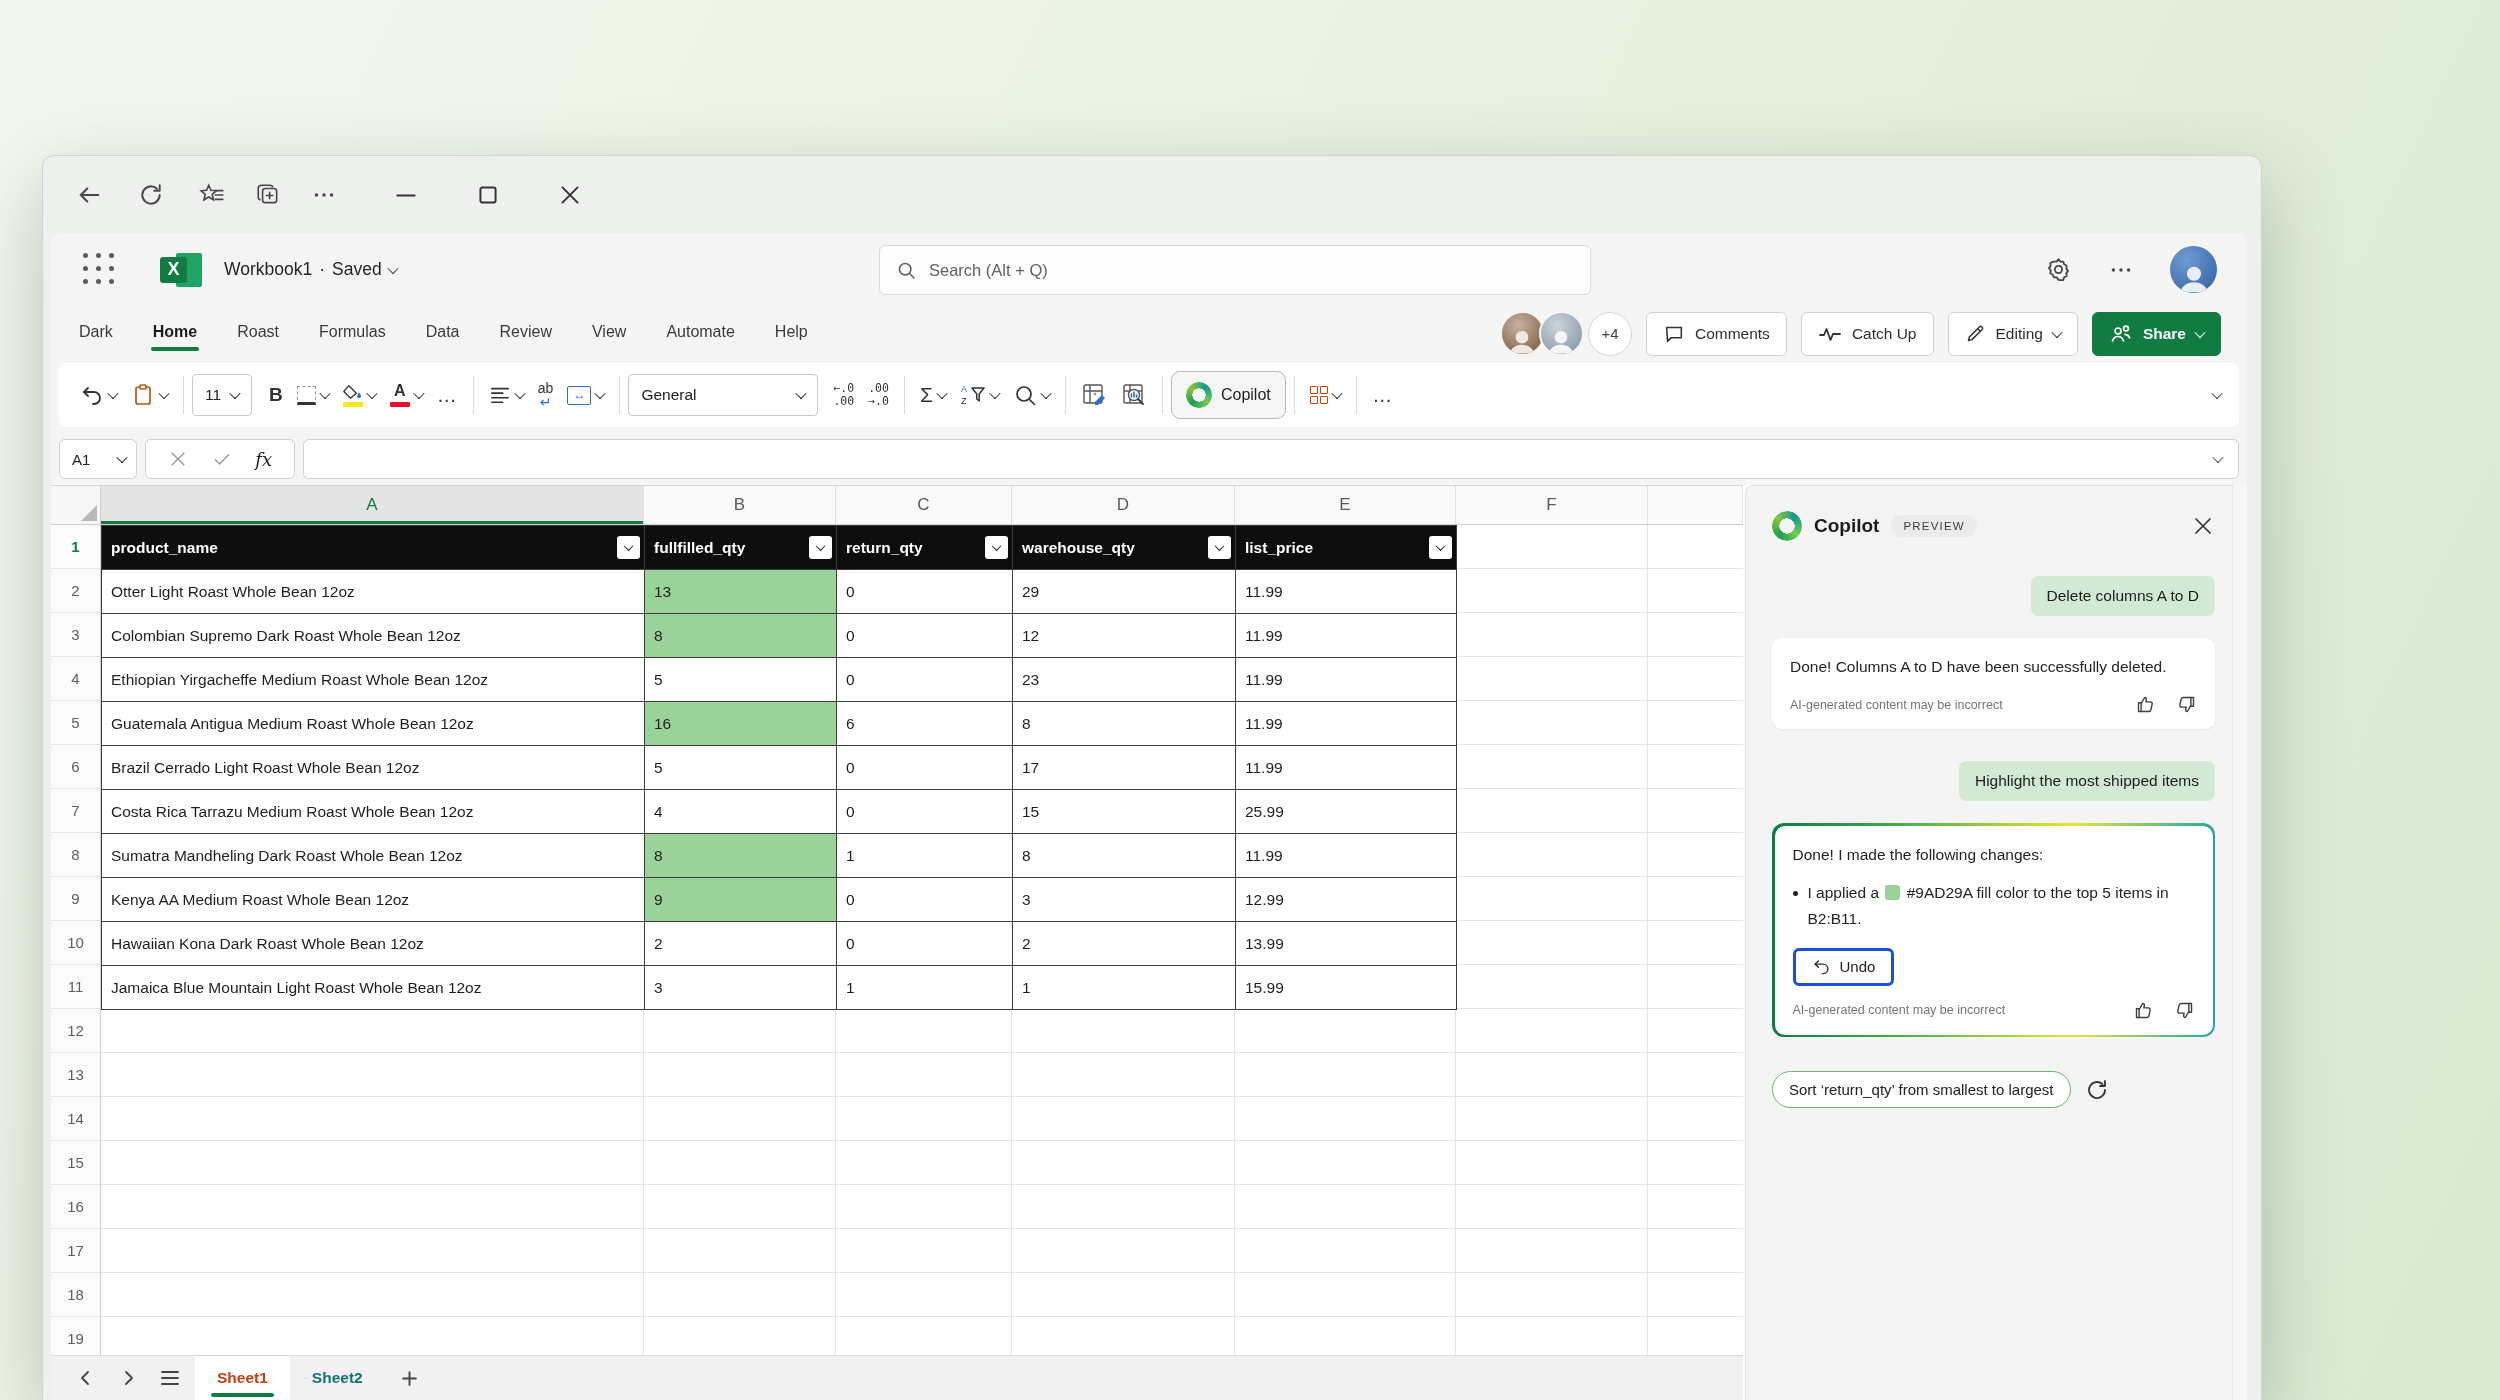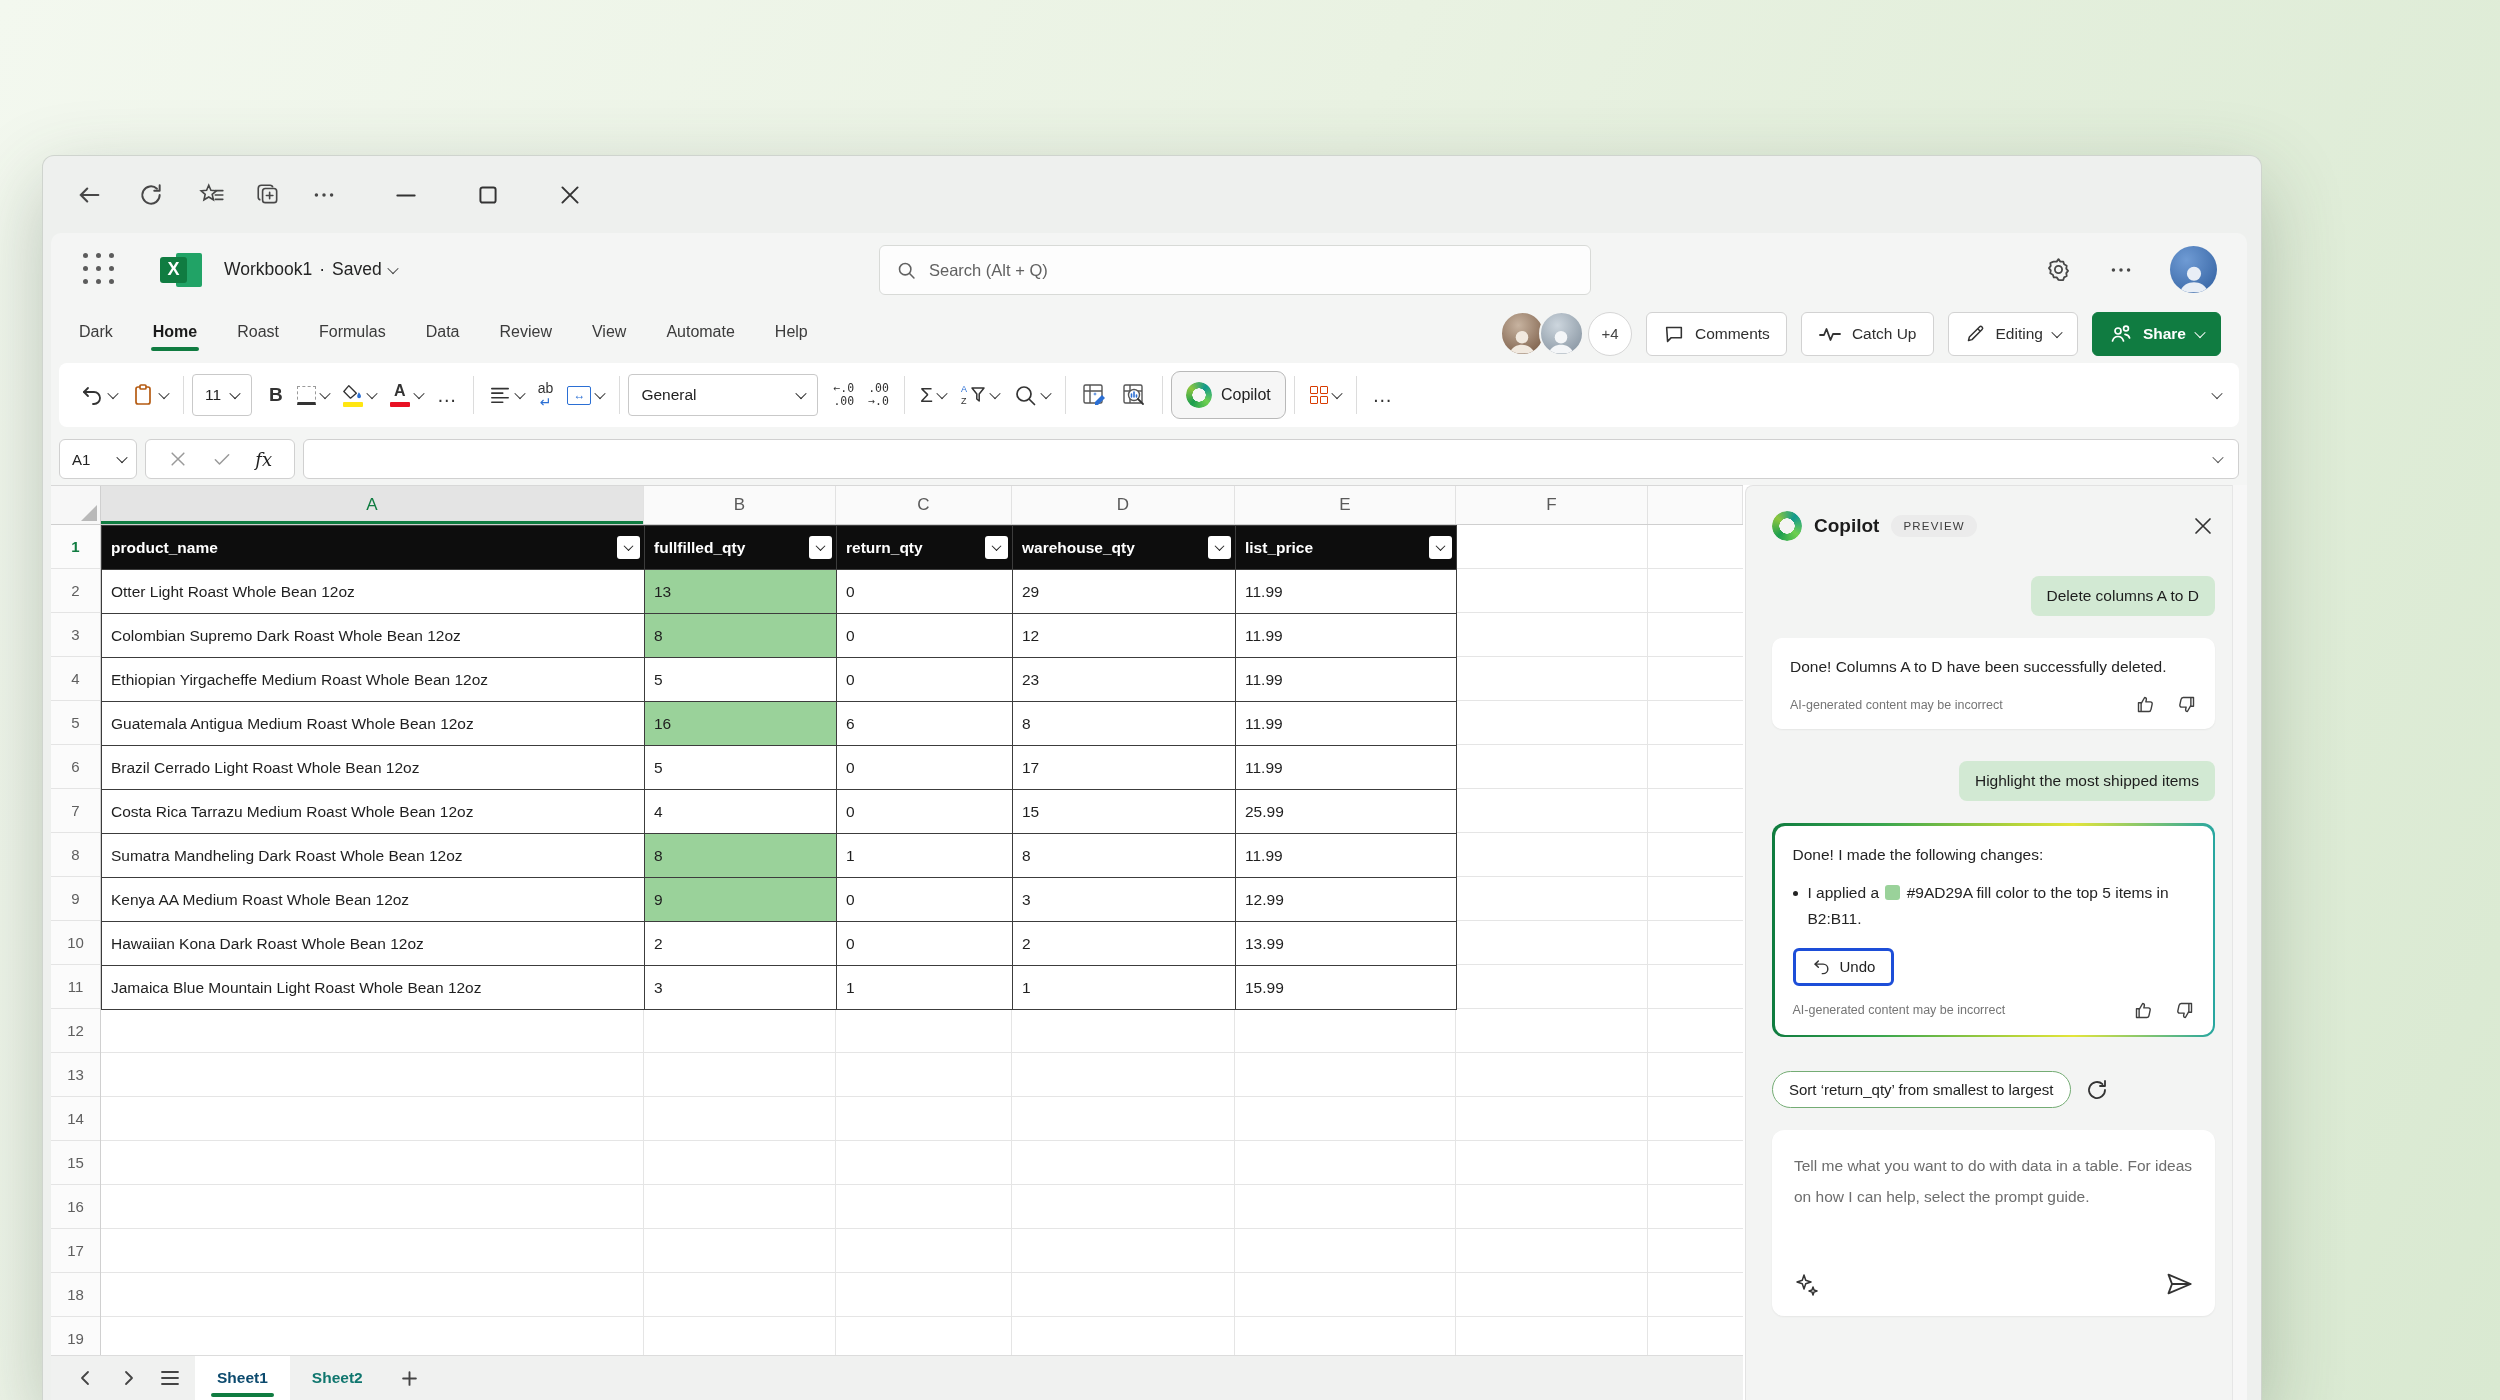--- a/index.html
+++ b/index.html
@@ -103,21 +103,21 @@
   table.xl td, table.xl th { border:1px solid #3c3c3c; height:44px; padding:0 2px 0 9px; font-size:15.5px; text-align:left; overflow:hidden; white-space:nowrap; }
   table.xl th { background:#0d0d0d; color:#fff; font-weight:600; }
   .th-inner { display:flex; align-items:center; justify-content:space-between; gap:4px; }
   .filter-btn { width:23px; height:23px; background:#fff; border-radius:3px; display:flex; align-items:center; justify-content:center; flex:0 0 auto; margin-right:2px; }
   .filter-btn .chev { color:#222; width:7px; height:7px; }
   td.hl { background:#9ad29a; }
   
   .tabbar { position:absolute; left:0; bottom:0; width:1692px; height:45px; background:#f0f1f0; border-top:1px solid #dcdcdc; display:flex; align-items:center; padding-left:18px; gap:8px; }
   .tab-nav { width:34px; height:34px; display:flex; align-items:center; justify-content:center; color:#444; }
   .sheet-tab { height:45px; display:flex; align-items:center; padding:0 22px; font-size:15.5px; color:#0f766e; position:relative;font-weight:bold; }
-  .sheet-tab.active { background:#fff; font-weight:700; color:#0c4a6e; }
+  .sheet-tab.active { background:#fff; font-weight:700; color:#c2410c; }
   .sheet-tab.active::after { content:""; position:absolute; left:16px; right:16px; bottom:4px; height:4px; border-radius:2px; background:#107c41; }
   
   .panel { position:absolute; left:1694px; width:496px; top:0; bottom:0; background:#f3f4f3; border-left:1px solid #e2e2e2; border-top:1px solid #e2e2e2; border-radius:8px 0 0 0; padding:18px 26px 0; overflow:hidden; }
   .panel-h { display:flex; align-items:center; gap:12px; height:44px; }
   .panel-title { font-size:19px; font-weight:700; color:#1c1c1c; }
   .preview-pill { background:#ebebeb; border-radius:12px; padding:5px 12px; font-size:11.5px; letter-spacing:1.2px; color:#3c3c3c; }
   .panel-close { margin-left:auto; color:#333; }
   .chip { align-self:flex-end; background:#d2e9d3; border-radius:8px; padding:11px 16px; font-size:15.5px; color:#1d1d1d; max-width:380px; }
   .chat { display:flex; flex-direction:column; }
   .card { background:#fff; border-radius:10px; padding:16px 18px 14px; box-shadow:0 1px 2px rgba(0,0,0,.06); }
@@ -696,28 +696,18 @@
               </div>
             </div>
           </div>
           <div class="sugg-row" style="margin-top:34px">
             <div class="sugg-pill">Sort ‘return_qty’ from smallest to largest</div>
             <svg class="ic" width="24" height="24" viewBox="0 0 24 24" fill="none" stroke="#333" stroke-width="1.8" stroke-linecap="round">
                 <path d="M20 12a8 8 0 1 1-2.5-5.8"></path>
                 <path d="M20 3v5h-5" stroke-linejoin="round"></path>
               </svg>
           </div>
-          <div class="input-card" style="margin-top:22px">
-            <div class="ph">Tell me what you want to do with data in a table. For ideas on how I can help, select the prompt guide.</div>
-            <svg class="ic ic-bl" width="26" height="26" viewBox="0 0 26 26" fill="none" stroke="#333" stroke-width="1.5" stroke-linejoin="round">
-                <path d="M10 3l1.7 5.3L17 10l-5.3 1.7L10 17l-1.7-5.3L3 10l5.3-1.7z"></path>
-                <path d="M19 15l1 3 3 1-3 1-1 3-1-3-3-1 3-1z"></path>
-              </svg>
-            <svg class="ic ic-br" width="28" height="28" viewBox="0 0 24 24" fill="none" stroke="#333" stroke-width="1.6" stroke-linejoin="round">
-                <path d="M3 20 22 12 3 4l3 8zM6 12h16" stroke-linecap="round"></path>
-              </svg>
-          </div>
         </div>
       </div>
       <div class="scroll-strip"></div>
     </div>
   </div>
 </div>
 
 </body></html>

